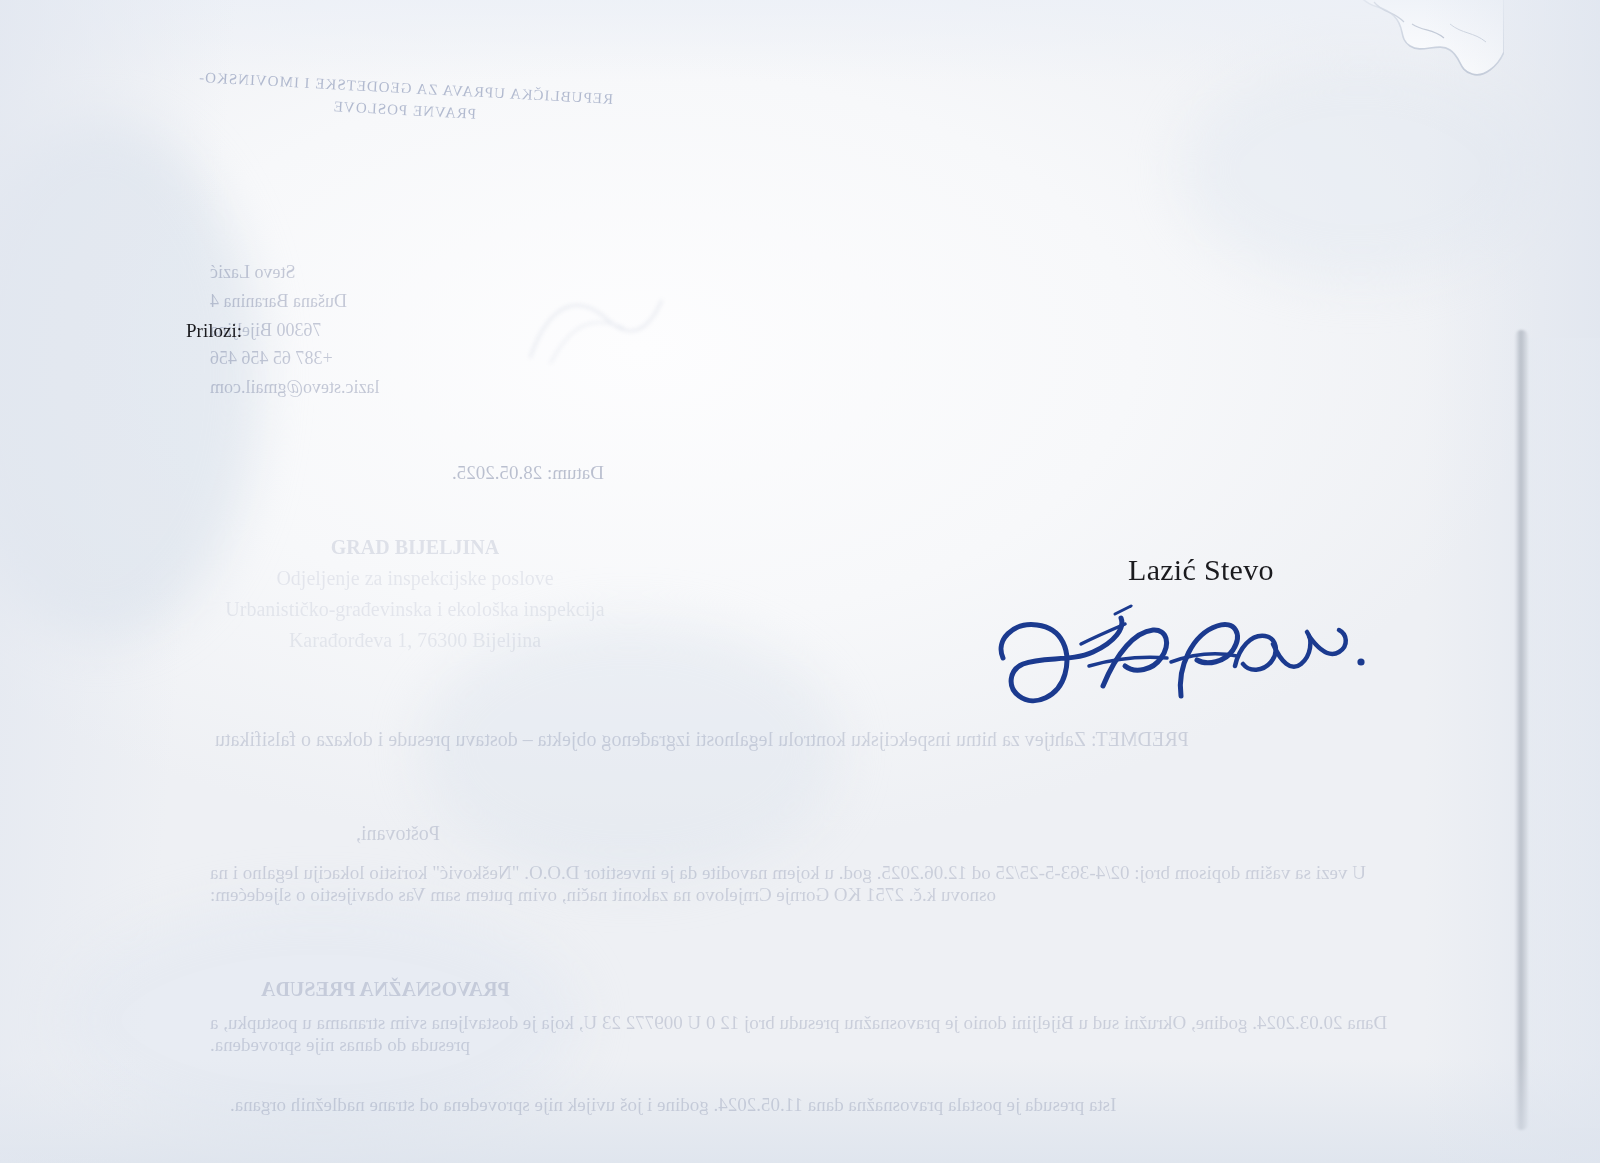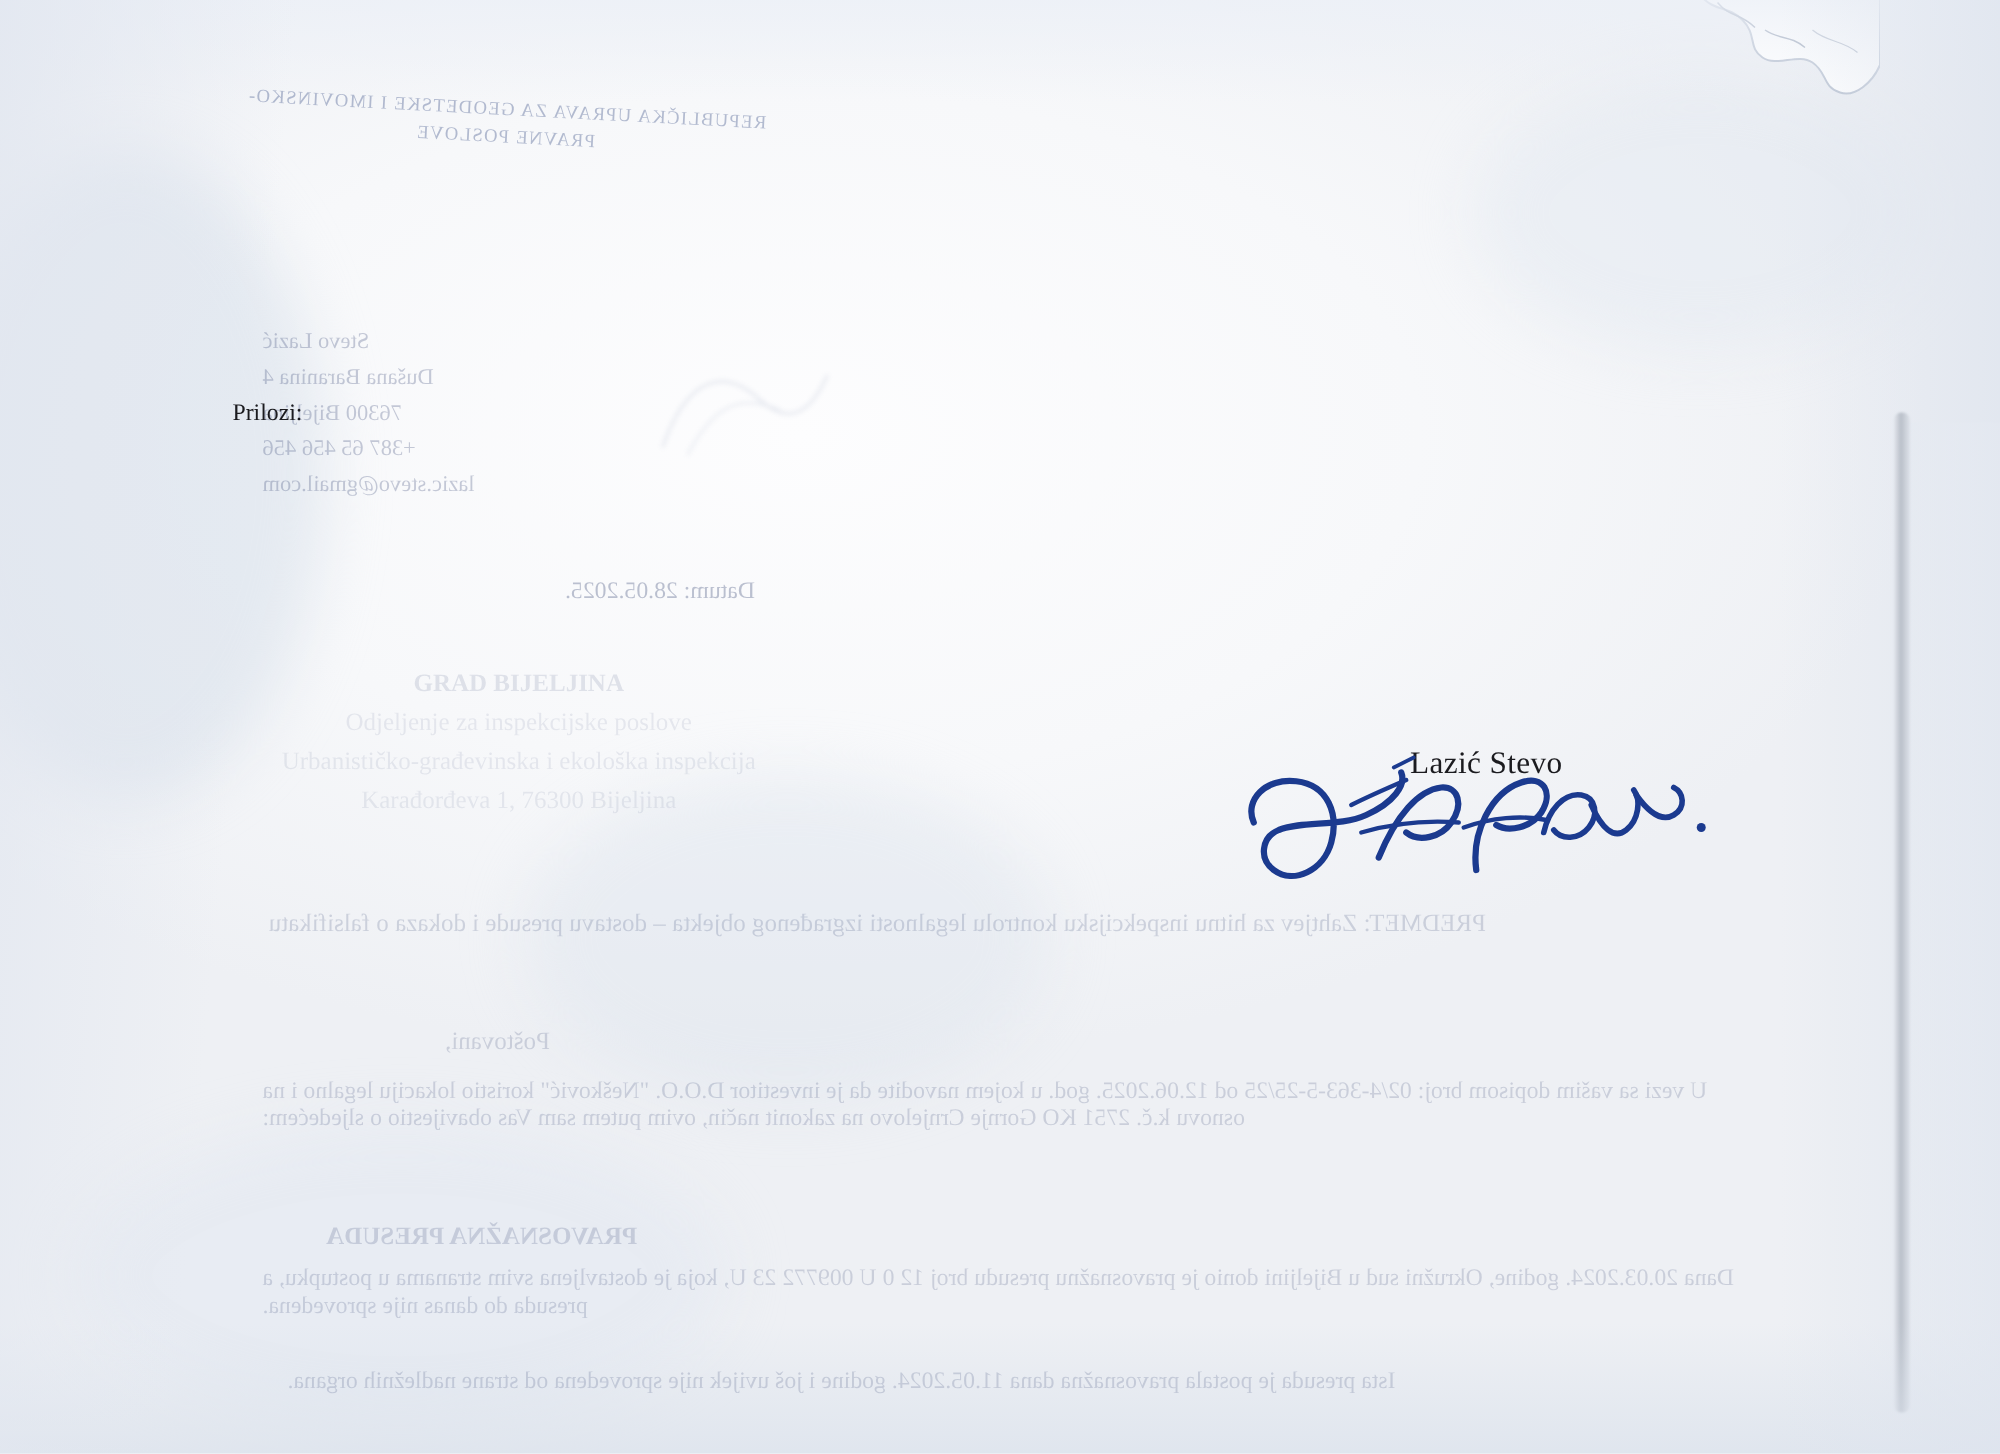--- a/index.html
+++ b/index.html
@@ -83,23 +83,22 @@
   #body-paragraph { left: 186px; top: 210px; width: 1120px; }
   #attachments-heading { left: 186px; top: 320px; font-size: 19px; }
   #attachments-list { left: 186px; top: 358px; width: 1100px; }
   #attachments-list .att-line {
     font-size: 25.5px;
     line-height: 1.5;
     white-space: nowrap;
   }
   #signer-name {
     left: 1128px; top: 553px;
-    font-size: 25px;
+    font-size: 30px;
     letter-spacing: 0.3px;
-    margin-top: 44px;
   }
   #signature {
     left: 985px; top: 600px;
     width: 400px; height: 125px;
   }
 
   
   .bleed {
     position: absolute;
     transform: scaleX(-1);

